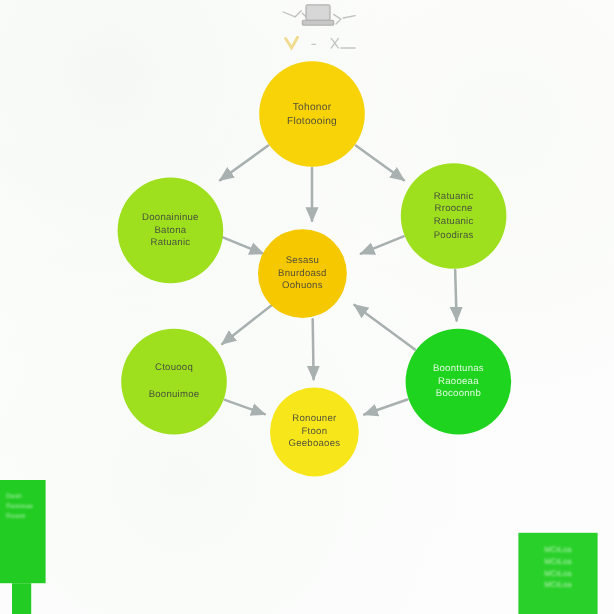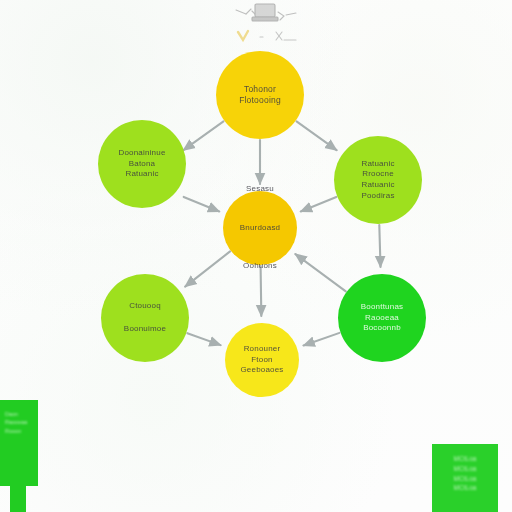--- a/index.html
+++ b/index.html
@@ -138,32 +138,32 @@
         <line x1="187.35" y1="333.20" x2="220.59" y2="345.13" stroke="#a8b0b0" stroke-width="2.1" stroke-linecap="round" marker-end="url(#arrowhead)"></line>
         <line x1="339.53" y1="332.87" x2="303.53" y2="345.46" stroke="#a8b0b0" stroke-width="2.1" stroke-linecap="round" marker-end="url(#arrowhead)"></line>
       </g>
   </svg>
 
   <div id="node-layer">
       <div class="node dark-text" style="left: 216px; top: 51px; width: 88px; height: 88px; background: rgb(247, 211, 8); font-size: 8.5px;">
         <span class="node-label">Tohonor</span>
         <span class="node-label">Flotoooing</span>
       </div>
-      <div class="node dark-text" style="left: 98px; top: 120px; width: 88px; height: 88px; background: rgb(158, 224, 30); font-size: 8px;">
+      <div class="node dark-text" style="left: 98px; top: 148px; width: 88px; height: 88px; background: rgb(158, 224, 30); font-size: 8px;">
         <span class="node-label">Doonaininue</span>
         <span class="node-label">Batona</span>
         <span class="node-label">Ratuanic</span>
       </div>
       <div class="node dark-text" style="left: 334px; top: 136px; width: 88px; height: 88px; background: rgb(158, 224, 30); font-size: 8px;">
         <span class="node-label">Ratuanic</span>
         <span class="node-label">Rroocne</span>
         <span class="node-label">Ratuanic</span>
         <span class="node-label">Poodiras</span>
       </div>
-      <div class="node dark-text" style="left: 223px; top: 191px; width: 74px; height: 74px; background: rgb(245, 200, 0); font-size: 8px; gap: 28px;">
+      <div class="node dark-text" style="left: 215px; top: 191px; width: 74px; height: 74px; background: rgb(245, 200, 0); font-size: 8px;">
         <span class="node-label">Sesasu</span>
         <span class="node-label">Bnurdoasd</span>
         <span class="node-label">Oohuons</span>
       </div>
       <div class="node dark-text" style="left: 101px; top: 274px; width: 88px; height: 88px; background: rgb(158, 224, 30); font-size: 8px; gap: 12px;">
         <span class="node-label">Ctouooq</span>
         <span class="node-label">Boonuimoe</span>
       </div>
       <div class="node light-text" style="left: 338px; top: 274px; width: 88px; height: 88px; background: rgb(31, 212, 31); font-size: 8px;">
         <span class="node-label">Boonttunas</span>

